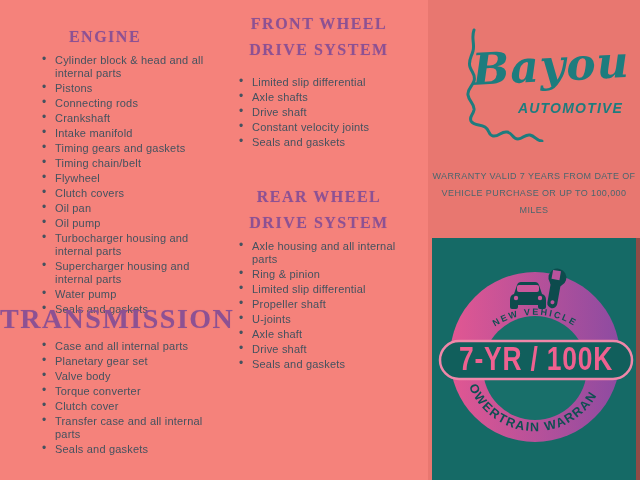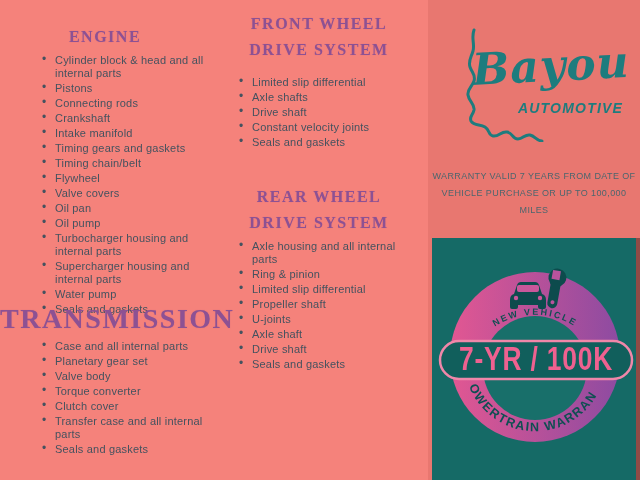--- a/index.html
+++ b/index.html
@@ -79,21 +79,21 @@
     <h2 class="section-title" id="title-engine">ENGINE</h2>
     <ul class="parts" id="list-engine">
         <li>Cylinder block &amp; head and all internal parts</li>
         <li>Pistons</li>
         <li>Connecting rods</li>
         <li>Crankshaft</li>
         <li>Intake manifold</li>
         <li>Timing gears and gaskets</li>
         <li>Timing chain/belt</li>
         <li>Flywheel</li>
-        <li>Valve covers</li>
+        <li>Clutch covers</li>
         <li>Oil pan</li>
         <li>Oil pump</li>
         <li>Turbocharger housing and internal parts</li>
         <li>Supercharger housing and internal parts</li>
         <li>Water pump</li>
         <li>Seals and gaskets</li>
       </ul>
 
     <h2 class="section-title" id="title-transmission">TRANSMISSION</h2>
     <ul class="parts" id="list-transmission">

